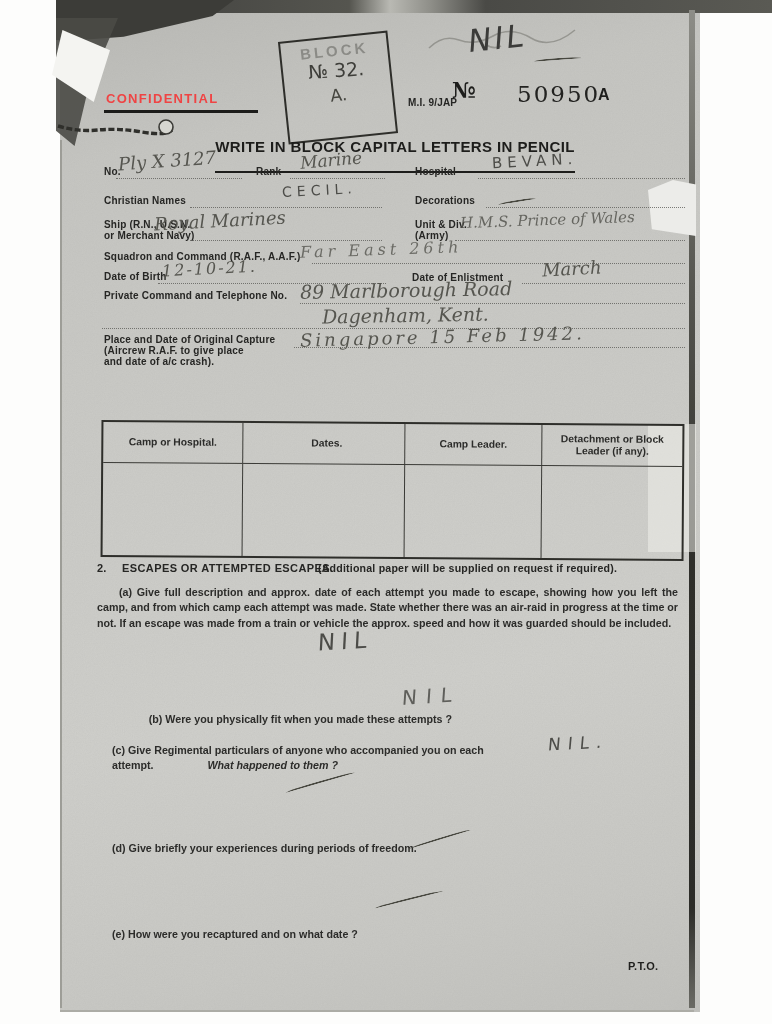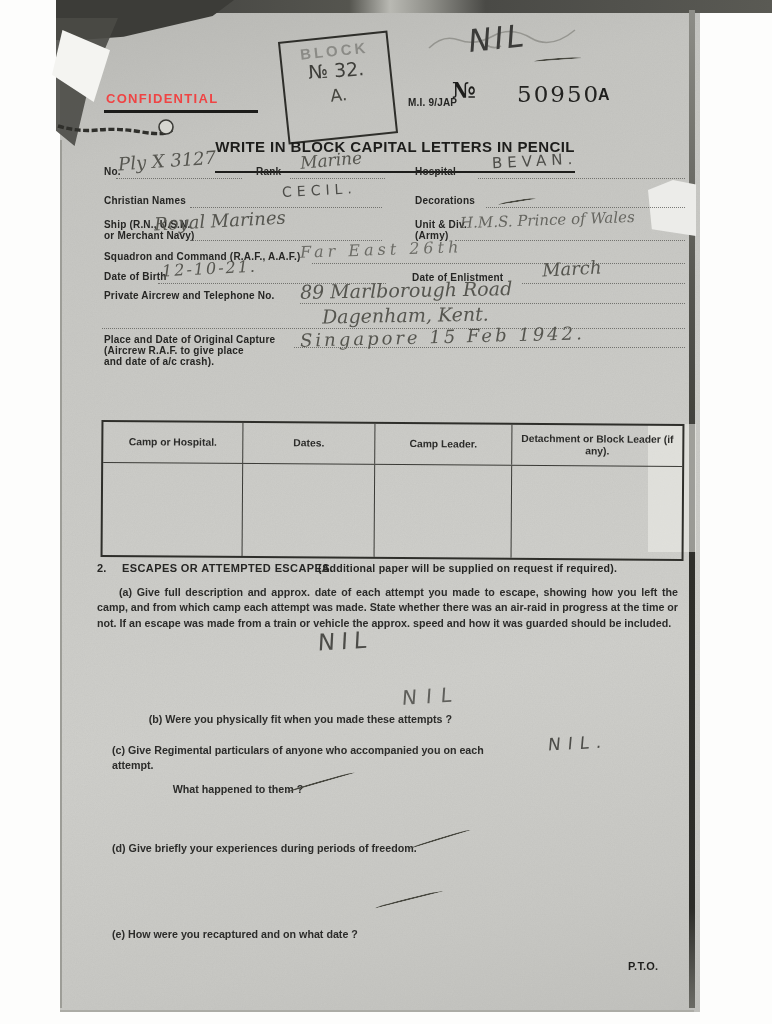--- a/index.html
+++ b/index.html
@@ -19,21 +19,21 @@
   .hw{position:absolute;font-family:"DejaVu Serif",serif;font-style:italic;color:#55554f;
       white-space:nowrap;}
   .hwc{position:absolute;font-family:"DejaVu Sans",sans-serif;color:#4c4c48;white-space:nowrap;}
   .stroke{position:absolute;border-top:2.4px solid #47473f;border-radius:50%/100% 100% 0 0;}
   
   #camps-table{position:absolute;left:101px;top:422px;width:579px;height:133px;
                border:2.2px solid #2e2e2a;display:flex;flex-direction:column;
                transform:rotate(0.4deg);background:rgba(255,255,255,0.03);}
   #camps-table .thead{display:flex;height:40px;border-bottom:1.8px solid #3a3a36;}
   #camps-table .tbody{display:flex;flex:1;}
-  #camps-table .c1{width:140px;} #camps-table .c2{width:132px;}
+  #camps-table .c1{width:140px;} #camps-table .c2{width:156px;margin-left:6px;}
   #camps-table .c3{width:137px;} #camps-table .c4{flex:1;}
   #camps-table .cell{border-right:1.6px solid #3a3a36;display:flex;align-items:center;
                      justify-content:center;text-align:center;font-weight:700;font-size:10.3px;
                      line-height:12px;color:#2c2c2a;padding:2px 8px;box-sizing:border-box;}
   #camps-table .cell:last-child{border-right:none;}
   #camps-table .tbody .cell{font-weight:400;}
   .edge{position:absolute;}
 </style>
 </head>
 <body>
@@ -129,21 +129,21 @@
   <div class="hw" style="left:300px;top:240px;font-size:16px;letter-spacing:4px;transform:rotate(-2deg);opacity:.8;">Far East 26th</div>
   <div class="dot" style="left:312px;top:263px;width:373px;"></div>
 
   <div class="lbl" style="left:104px;top:271px;text-align:center;">Date of Birth</div>
   <div class="hw" style="left:162px;top:259px;font-size:16px;letter-spacing:2px;transform:rotate(-3deg);">12-10-21.</div>
   <div class="dot" style="left:158px;top:283px;width:228px;"></div>
   <div class="lbl" style="left:412px;top:272px;">Date of Enlistment</div>
   <div class="hw" style="left:542px;top:258px;font-size:18px;transform:rotate(-3deg);">March</div>
   <div class="dot" style="left:522px;top:283px;width:163px;"></div>
 
-  <div class="lbl" style="left:104px;top:290px;">Private Aircrew and Telephone No.</div>
+  <div class="lbl" style="left:104px;top:290px;">Private Command and Telephone No.</div>
   <div class="hw" style="left:300px;top:279px;font-size:19px;transform:rotate(-1deg);">89 Marlborough Road</div>
   <div class="dot" style="left:300px;top:303px;width:385px;"></div>
   <div class="hw" style="left:322px;top:304px;font-size:19px;transform:rotate(-1deg);">Dagenham, Kent.</div>
   <div class="dot" style="left:102px;top:328px;width:583px;"></div>
 
   <div class="lbl" style="left:104px;top:334px;">Place and Date of Original Capture</div>
   <div class="lbl" style="left:104px;top:345px;">(Aircrew R.A.F. to give place</div>
   <div class="lbl" style="left:104px;top:356px;">and date of a/c crash).</div>
   <div class="hw" style="left:300px;top:326px;font-size:18px;letter-spacing:3px;transform:rotate(-1.5deg);">Singapore 15 Feb 1942.</div>
   <div class="dot" style="left:294px;top:347px;width:391px;"></div>
@@ -170,21 +170,21 @@
 
   <div class="para" style="left:97px;top:585px;width:581px;text-indent:22px;line-height:15.3px;">(a)   Give full description and approx. date of each attempt you made to escape, showing how you left the camp, and from which camp each attempt was made.   State whether there was an air-raid in progress at the time or not.   If an escape was made from a train or vehicle the approx. speed and how it was guarded should be included.</div>
   <div class="hwc" style="left:318px;top:628px;font-size:23px;letter-spacing:6px;transform:rotate(-3deg) skewX(-6deg);">NIL</div>
 
   <div class="para" style="left:112px;top:712px;width:340px;text-align:right;">(b)   Were you physically fit when you made these attempts ?</div>
   <div class="hwc" style="left:402px;top:684px;font-size:20px;letter-spacing:9px;transform:rotate(-4deg) skewX(-8deg);opacity:.85;">NIL</div>
 
   <div class="para" style="left:112px;top:743px;width:405px;text-align:left;">(c)   Give Regimental particulars of anyone who accompanied you on each attempt.</div>
   <div class="hwc" style="left:548px;top:733px;font-size:17px;letter-spacing:7px;transform:rotate(-3deg) skewX(-8deg);">NIL.</div>
 
-  <div class="para" style="left:138px;top:782px;width:200px;text-align:center;">What happened to them ?</div>
+  <div class="para" style="left:138px;top:758px;width:200px;text-align:right;font-style:italic;">What happened to them ?</div>
   <div class="stroke" style="left:284px;top:781px;width:72px;transform:rotate(-16deg);" title="—"></div>
 
   <div class="para" style="left:112px;top:841px;width:360px;text-align:left;">(d)   Give briefly your experiences during periods of freedom.</div>
   <div class="stroke" style="left:406px;top:838px;width:66px;transform:rotate(-17deg);" title="—"></div>
 
   <div class="para" style="left:112px;top:890px;width:330px;text-align:left;margin-top:37px;">(e)   How were you recaptured and on what date ?</div>
   <div class="stroke" style="left:374px;top:898px;width:70px;transform:rotate(-14deg);" title="—"></div>
 
   <div class="lbl" style="left:628px;top:961px;font-size:11px;color:#1f1f1d;">P.T.O.</div>
 

